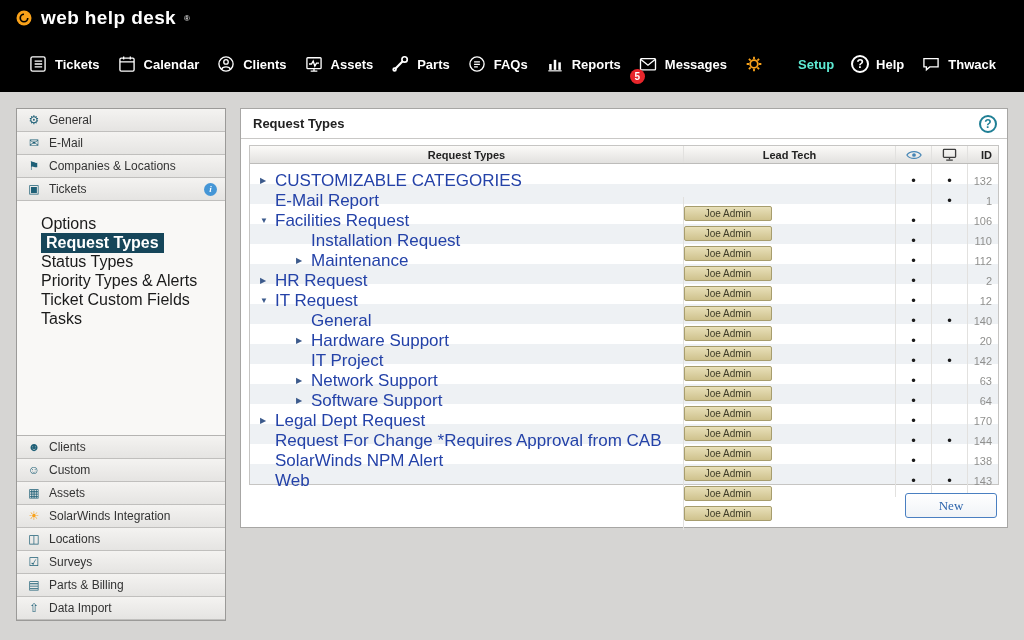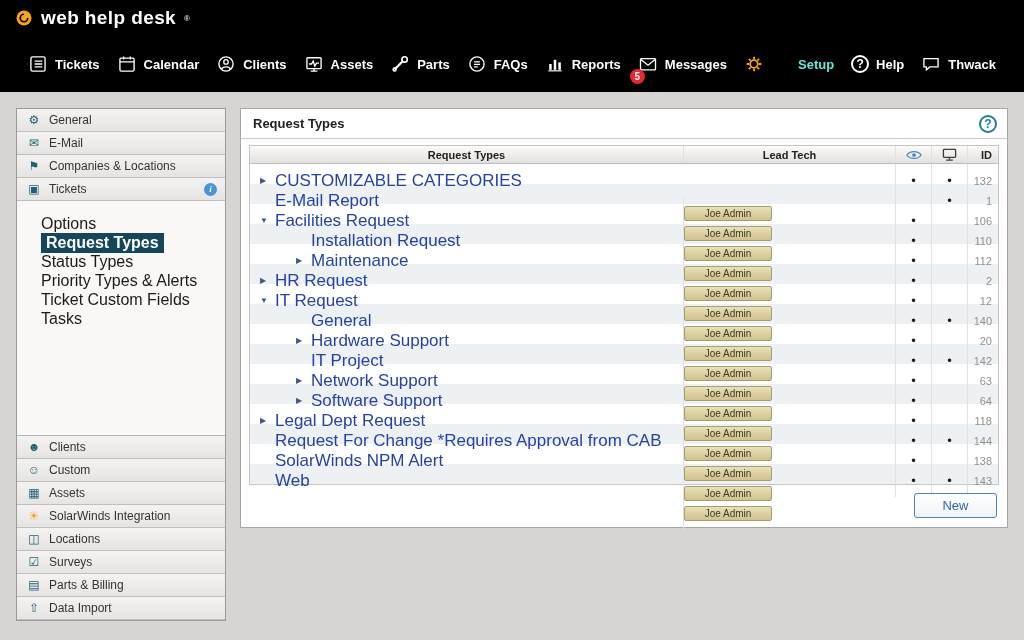--- a/index.html
+++ b/index.html
@@ -71,21 +71,21 @@
   .arrow { flex:0 0 15px; font-size:8px; color:#3c5a8c; cursor:pointer; }
   .rt-link { color:#2442a8; font-size:17px; cursor:pointer; white-space:nowrap; }
   .lead { justify-content:flex-start;margin-top:33px; }
   .lead-btn { width:88px; height:15px; font-family:inherit; font-size:10px; line-height:12px;
               text-align:center; color:#3f3c26; background:linear-gradient(#e8e0ba,#cfc28d);
               border:1px solid #a79d6d; border-radius:2px; cursor:pointer; }
   .dot { justify-content:center; font-size:13px; color:#1a1a1a; }
   .idv { justify-content:flex-end; padding-right:6px; font-size:11px; color:#90908e; }
 
   .panel-foot { margin-top:auto; display:flex; justify-content:flex-end; padding:8px 10px 9px 10px; }
-  .new-btn { width:83px; height:25px; font-family:Liberation Sans, sans-serif; font-size:13px; color:#2f66ad;
+  .new-btn { width:92px; height:25px; font-family:Liberation Serif, serif; font-size:13px; color:#2f66ad;
              background:linear-gradient(#ffffff,#f0f3f7); border:1px solid #4a7fc1;
              border-radius:3px; cursor:pointer; }
 
   svg { display:block; }
 </style>
 </head>
 <body>
 
 <header class="topbar">
   <div class="logo">
@@ -436,21 +436,21 @@
       <div class="trow r-a">
         <div class="tcell c1 name lvl0">
             <span class="arrow">▶</span>
             <span class="rt-link">Legal Dept Request</span>
           </div>
         <div class="tcell c2 lead">
             <button class="lead-btn">Joe Admin</button>
           </div>
         <div class="tcell c3 dot">•</div>
         <div class="tcell c4 dot"></div>
-        <div class="tcell c5 idv">118</div>
+        <div class="tcell c5 idv">170</div>
       </div>
       <div class="trow r-b">
         <div class="tcell c1 name lvl0">
             <span class="arrow"></span>
             <span class="rt-link">Request For Change *Requires Approval from CAB</span>
           </div>
         <div class="tcell c2 lead">
             <button class="lead-btn">Joe Admin</button>
           </div>
         <div class="tcell c3 dot">•</div>

